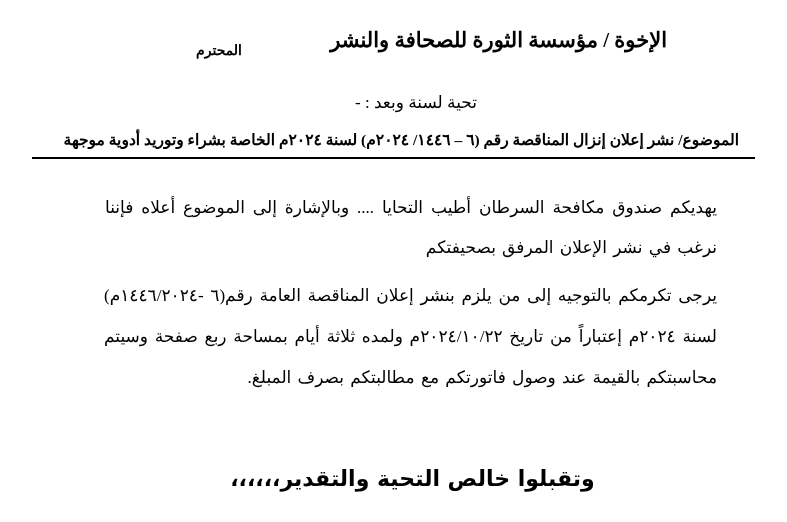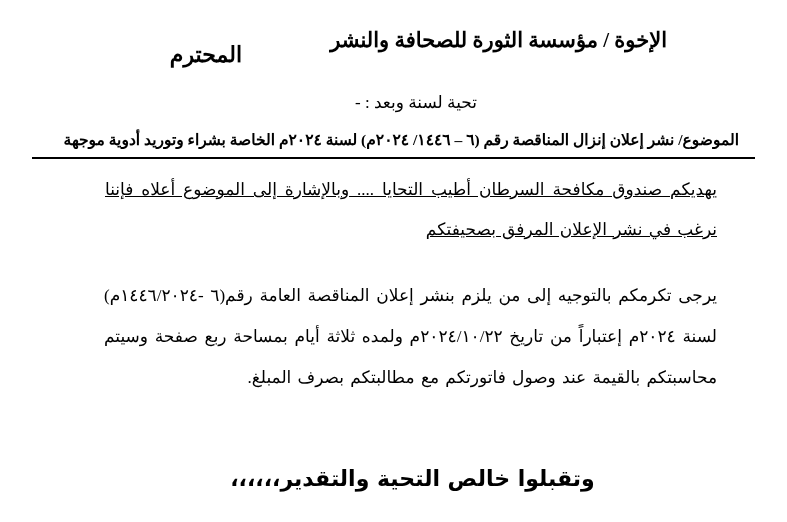--- a/index.html
+++ b/index.html
@@ -36,21 +36,21 @@
     right: 120px;
     font-size: 21px;
     font-weight: bold;
     white-space: nowrap;
     letter-spacing: 0px;
   }
   .respect-word {
     position: absolute;
     top: 14px;
     right: 545px;
-    font-size: 22px;
+    font-size: 14px;
     font-weight: bold;
     white-space: nowrap;
   }
 
   
   .greeting {
     position: absolute;
     top: 92px;
     right: 310px;
     font-size: 17px;
@@ -79,24 +79,23 @@
   
   .para {
     position: absolute;
     font-size: 17px;
     line-height: 40px;
     text-align: justify;
     text-align-last: right;
     word-spacing: 2px;
   }
   .para1 {
-    top: 170px;
+    top: 188px;
     right: 70px;
     left: 105px;
-    text-decoration: underline;
   }
   .para2 {
     top: 275px;
     right: 70px;
     left: 58px;
     line-height: 41px;
     margin-left: 46px;
   }
 
   

